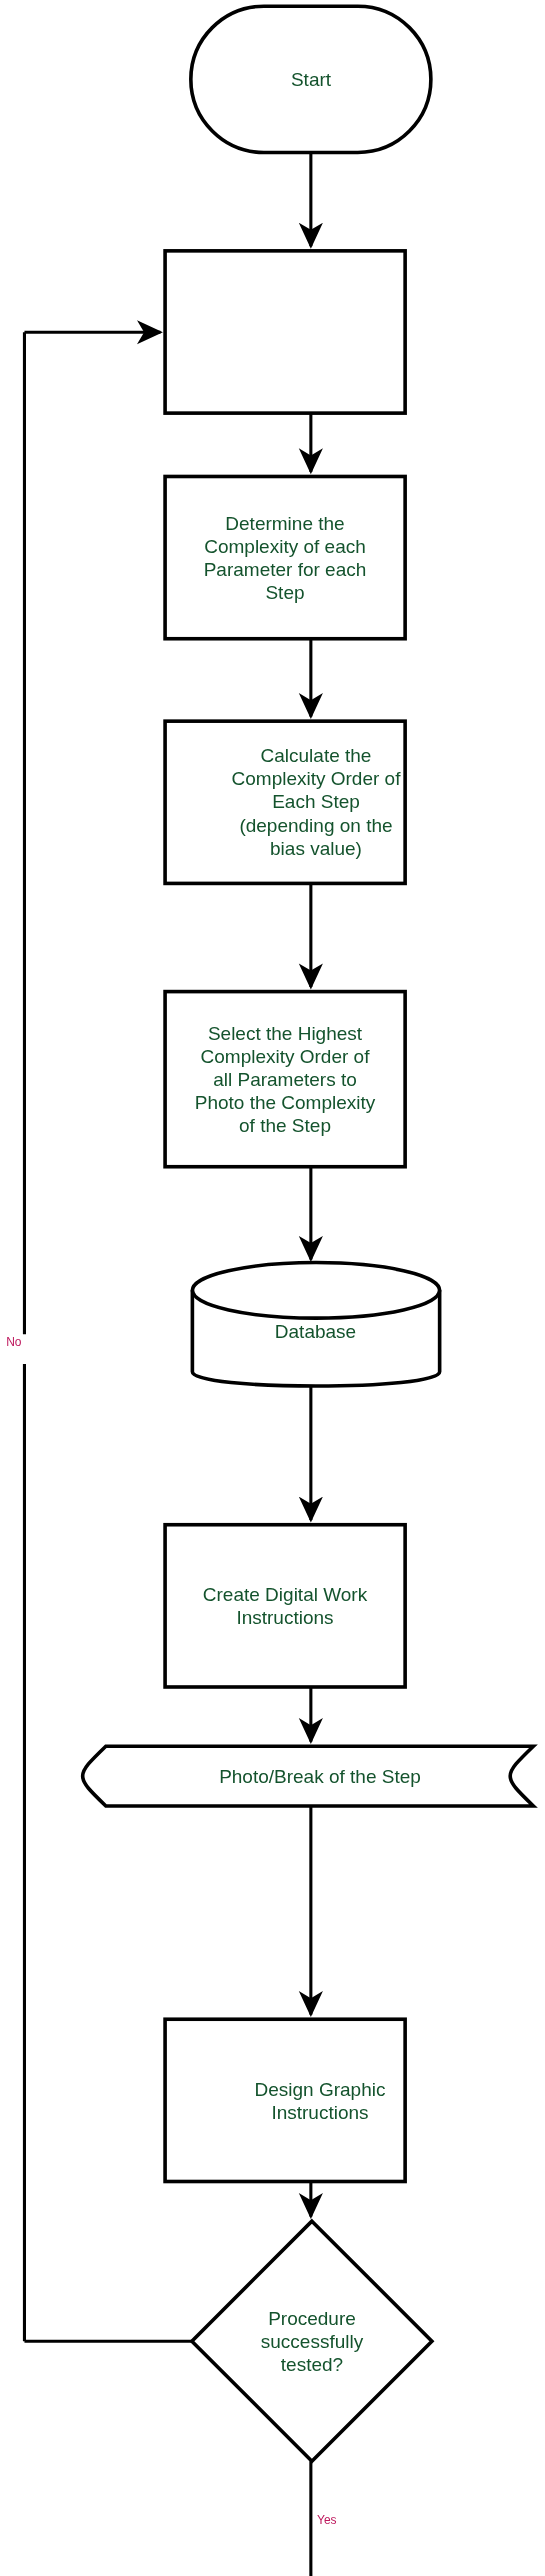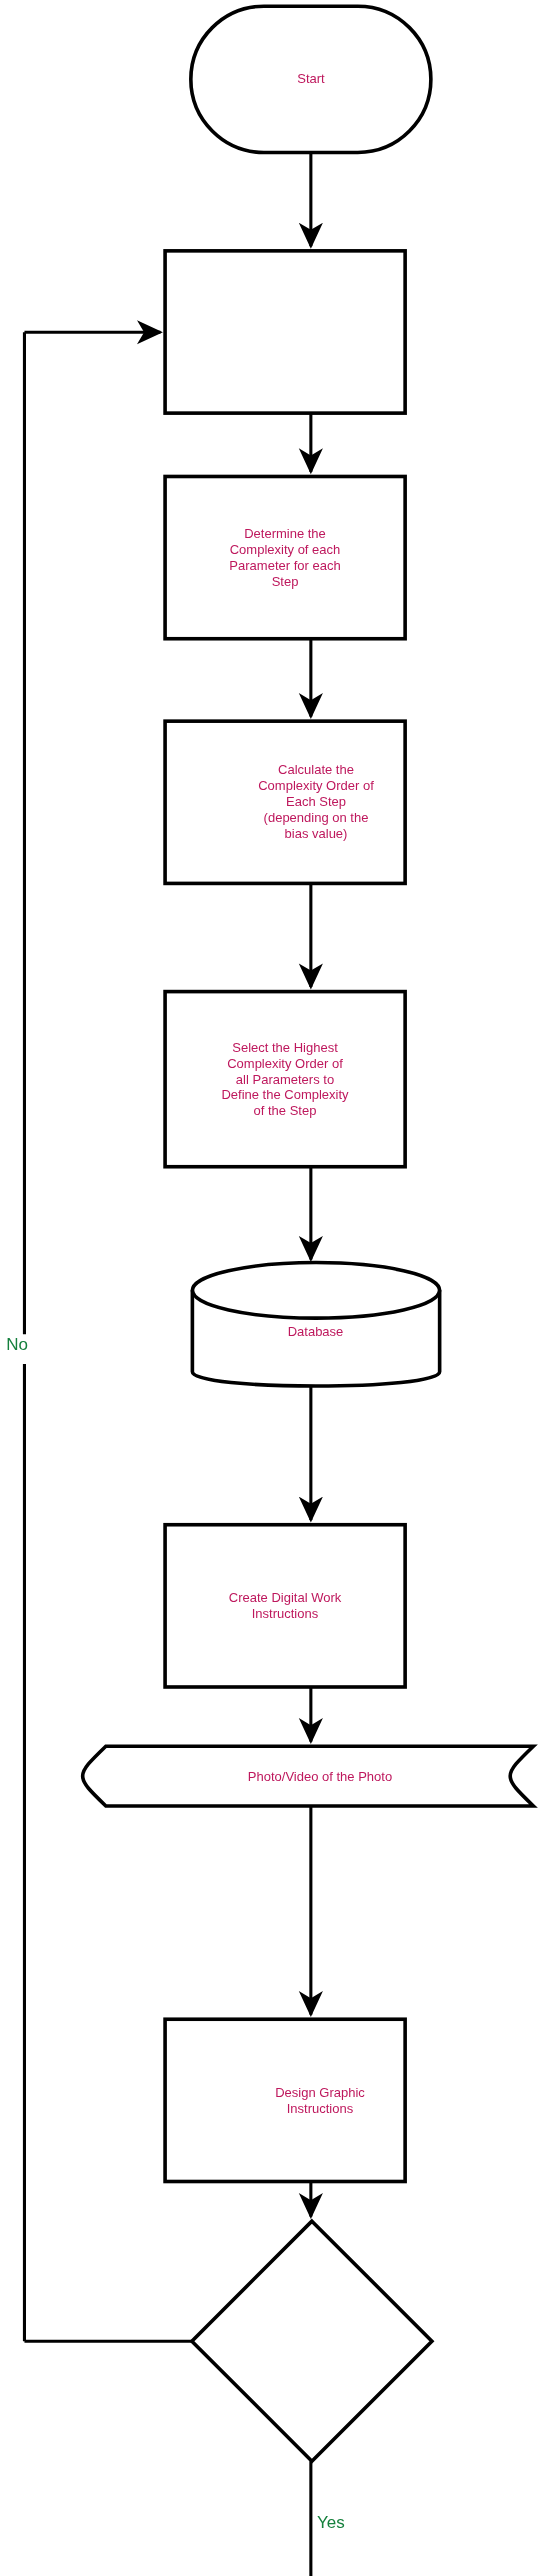--- a/index.html
+++ b/index.html
@@ -23,32 +23,32 @@
     top: 0;
     width: 546px;
     height: 2778px;
   }
   .node-label {
     position: absolute;
     display: flex;
     align-items: center;
     justify-content: center;
     text-align: center;
-    color: #be185d;
+    color: #14532d;
     font-family: "Liberation Sans", sans-serif;
-    font-size: 13px;
+    font-size: 19px;
     line-height: 1.22;
     white-space: pre-line;
     pointer-events: none;
   }
   .edge-label {
     position: absolute;
-    color: #15803d;
+    color: #be185d;
     font-family: "Liberation Sans", sans-serif;
-    font-size: 17px;
+    font-size: 12px;
     line-height: 1;
     white-space: nowrap;
   }
 </style>
 </head>
 <body>
 
 <div id="flow-root">
 
   <svg id="flow-svg" viewBox="0 0 1059 5393" xmlns="http://www.w3.org/2000/svg">
@@ -127,32 +127,35 @@
 
   <div class="node-label" style="left:165px; top:721px; width:240px; height:162px;padding-left:31px;">Calculate the
 Complexity Order of
 Each Step
 (depending on the
 bias value)</div>
 
   <div class="node-label" style="left:161px; top:992px; width:248px; height:175px;">Select the Highest
 Complexity Order of
 all Parameters to
-Define the Complexity
+Photo the Complexity
 of the Step</div>
 
   <div class="node-label" style="left:192px; top:1303px; width:247px; height:57px;">Database</div>
 
   <div class="node-label" style="left:165px; top:1525px; width:240px; height:162px;">Create Digital Work
 Instructions</div>
 
-  <div class="node-label" style="left:106px; top:1747px; width:428px; height:60px;">Photo/Video of the Photo</div>
+  <div class="node-label" style="left:106px; top:1747px; width:428px; height:60px;">Photo/Break of the Step</div>
 
   <div class="node-label" style="left:163px; top:2020px; width:228px; height:162px;margin-left:43px;">Design Graphic
 Instructions</div>
 
+  <div class="node-label" style="left:222px; top:2277px; width:180px; height:129px;">Procedure
+successfully
+tested?</div>
 
   <div class="edge-label" style="left:6.2px; top:1336px;">No</div>
 
   <div class="edge-label" style="left:317px; top:2514px;">Yes</div>
 
 </div>
 
 
 </body></html>

